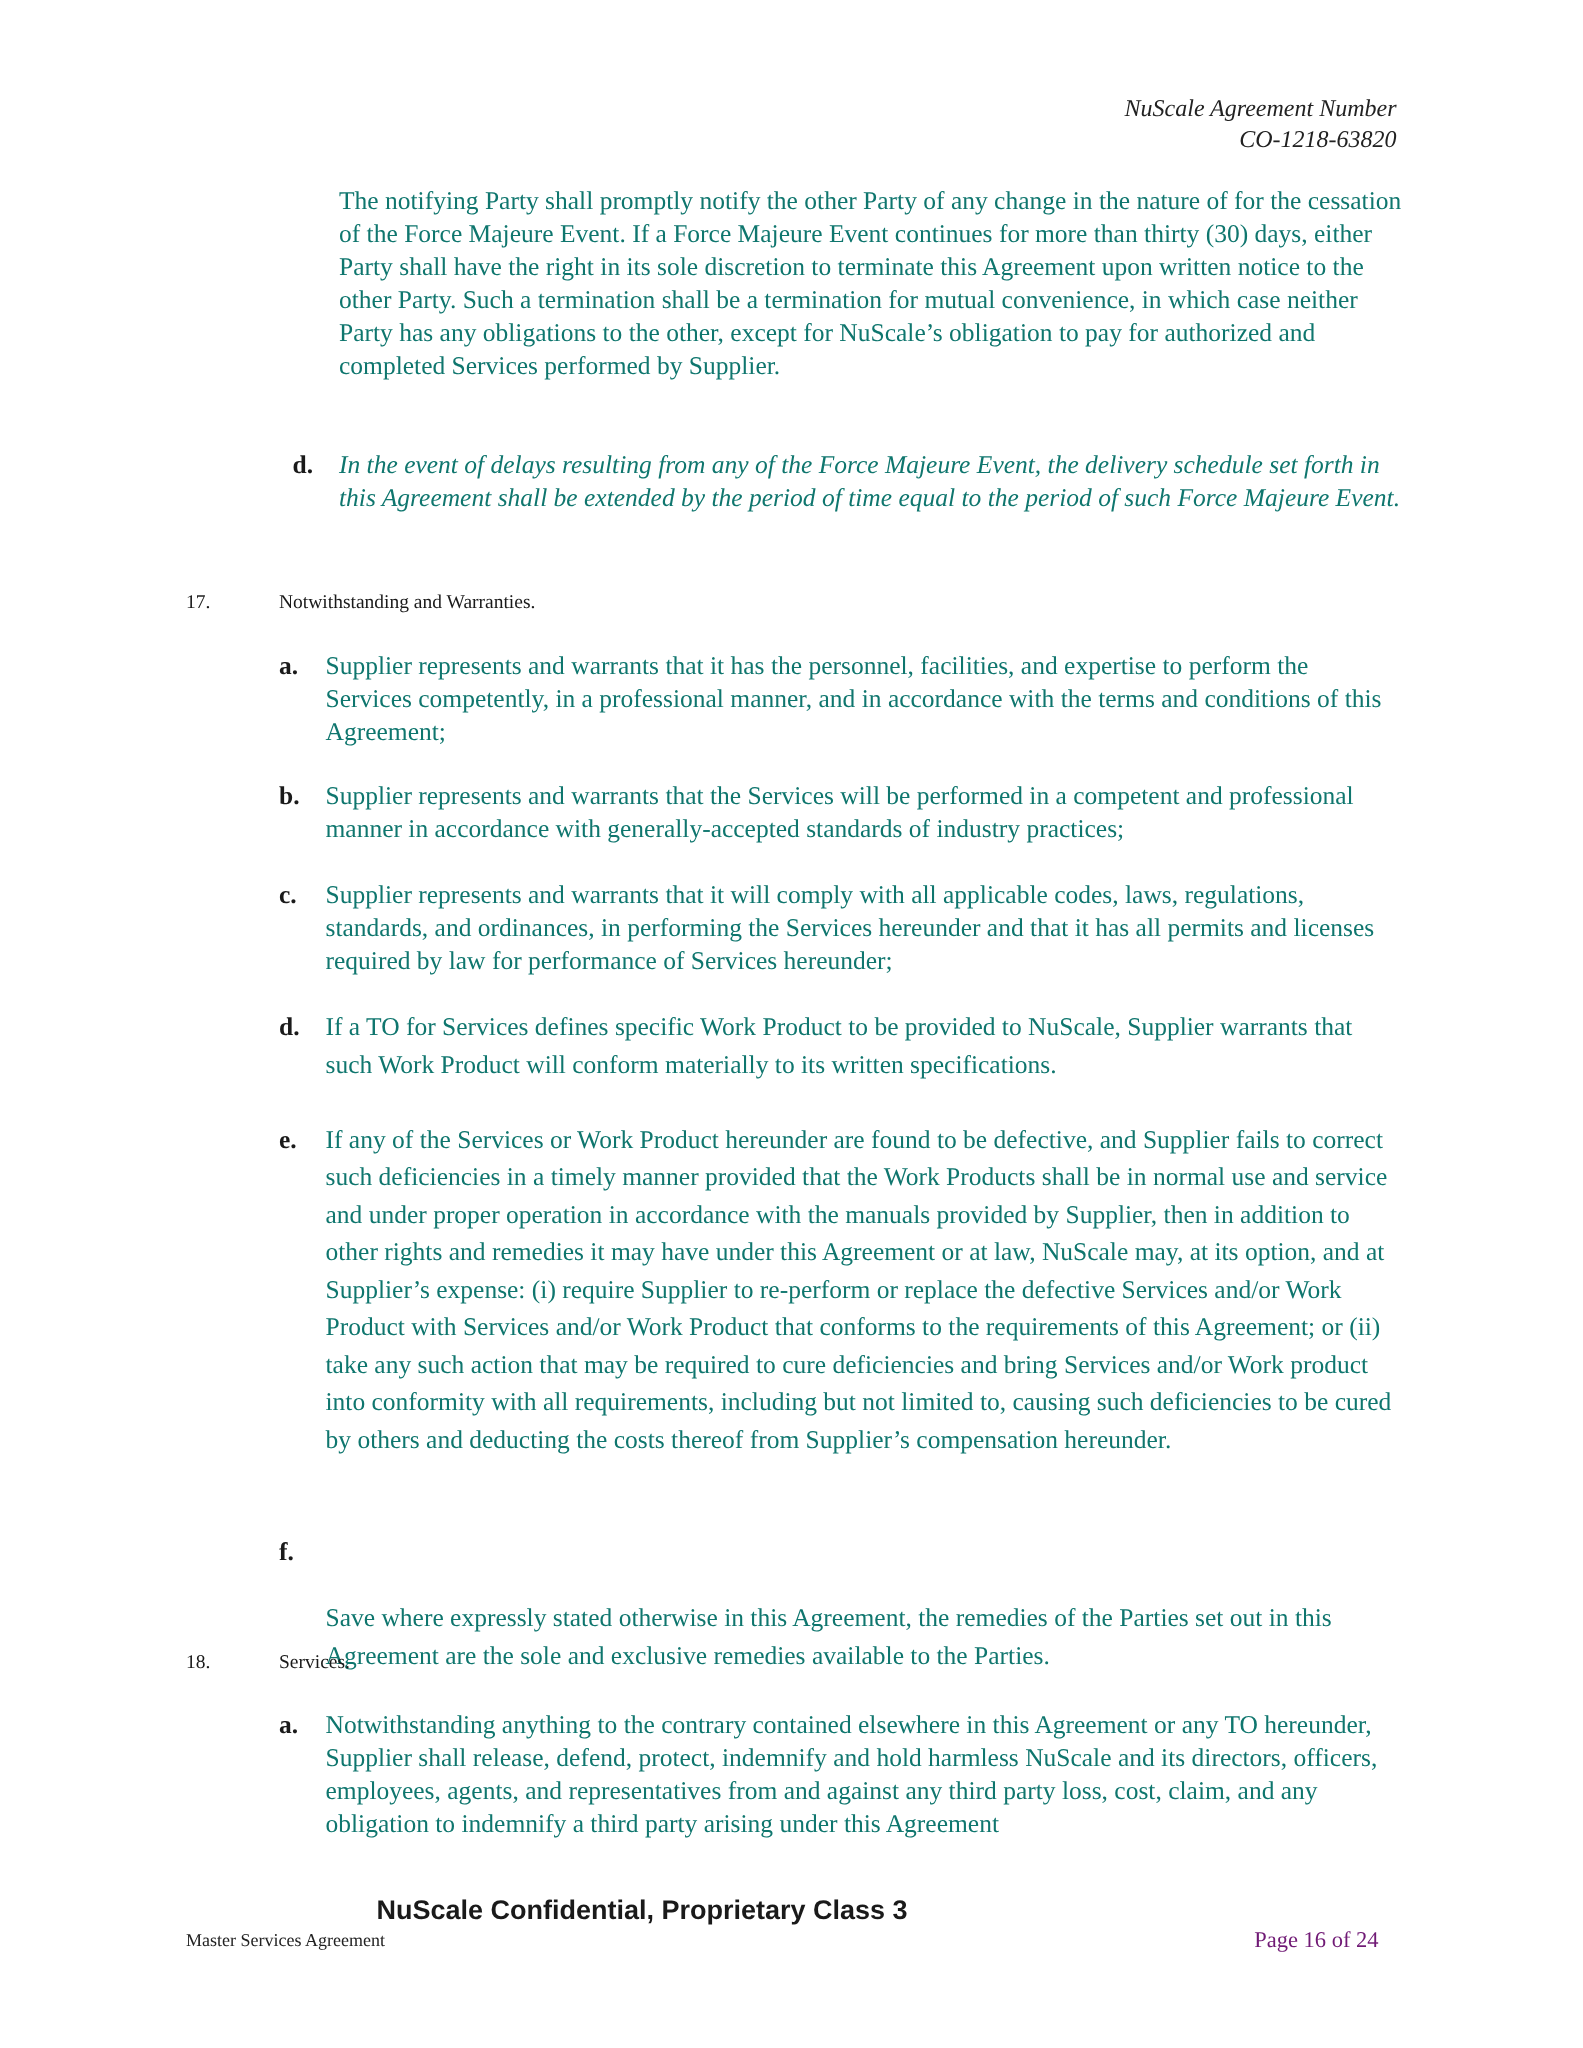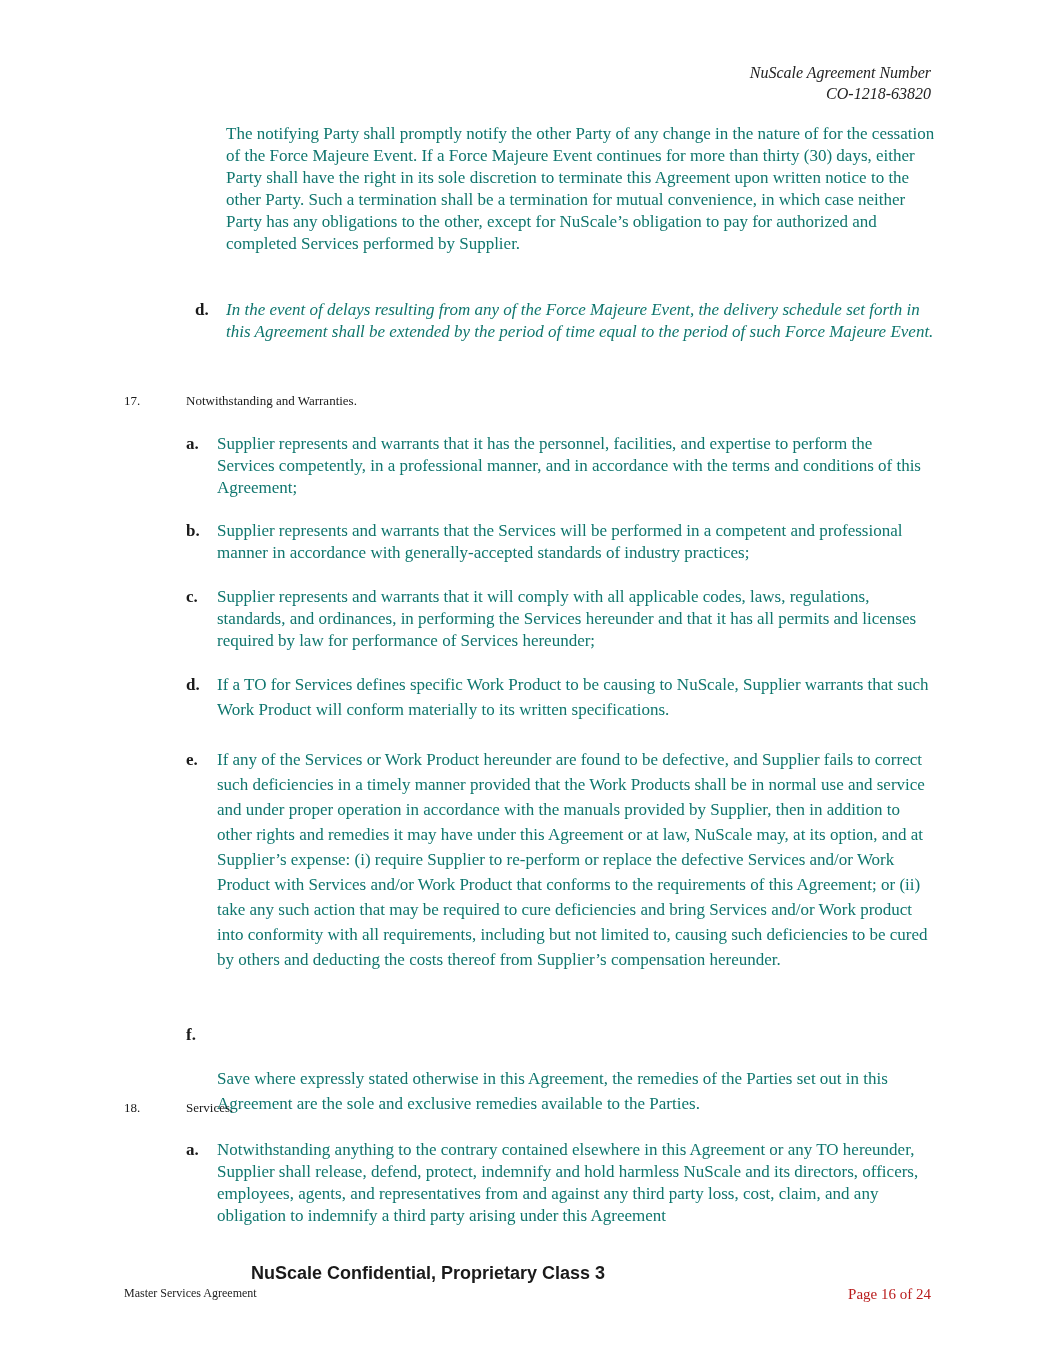--- a/index.html
+++ b/index.html
@@ -52,24 +52,24 @@
       font-size: 18px;
       color: #1a1a1a;
     }
     .footer-left {
       left: 124px;
       top: 1286px;
       font-size: 12px;
       color: #222;
     }
     .footer-right {
-      right: 124px;
+      right: 136px;
       top: 1286px;
       font-size: 15px;
-      color: #b91c1c;
+      color: #701a75;
     }
   </style>
 </head>
 <body>
 
 <div class="abs header">
   <div>NuScale Agreement Number</div>
   <div>CO-1218-63820</div>
 </div>
 
@@ -84,21 +84,21 @@
 <div class="abs label" style="left:186px; top:433px;">a.</div>
 <div class="abs para" style="left:217px; top:433px; width:716px;">Supplier represents and warrants that it has the personnel, facilities, and expertise to perform the Services competently, in a professional manner, and in accordance with the terms and conditions of this Agreement;</div>
 
 <div class="abs label" style="left:186px; top:520px;">b.</div>
 <div class="abs para" style="left:217px; top:520px; width:716px;">Supplier represents and warrants that the Services will be performed in a competent and professional manner in accordance with generally-accepted standards of industry practices;</div>
 
 <div class="abs label" style="left:186px; top:586px;">c.</div>
 <div class="abs para" style="left:217px; top:586px; width:716px;">Supplier represents and warrants that it will comply with all applicable codes, laws, regulations, standards, and ordinances, in performing the Services hereunder and that it has all permits and licenses required by law for performance of Services hereunder;</div>
 
 <div class="abs label loose" style="left:186px; top:672px;">d.</div>
-<div class="abs para loose" style="left:217px; top:672px; width:716px;">If a TO for Services defines specific Work Product to be causing to NuScale, Supplier warrants that such Work Product will conform materially to its written specifications.</div>
+<div class="abs para loose" style="left:217px; top:672px; width:716px;">If a TO for Services defines specific Work Product to be provided to NuScale, Supplier warrants that such Work Product will conform materially to its written specifications.</div>
 
 <div class="abs label loose" style="left:186px; top:747px;">e.</div>
 <div class="abs para loose" style="left:217px; top:747px; width:716px;">If any of the Services or Work Product hereunder are found to be defective, and Supplier fails to correct such deficiencies in a timely manner provided that the Work Products shall be in normal use and service and under proper operation in accordance with the manuals provided by Supplier, then in addition to other rights and remedies it may have under this Agreement or at law, NuScale may, at its option, and at Supplier’s expense: (i) require Supplier to re-perform or replace the defective Services and/or Work Product with Services and/or Work Product that conforms to the requirements of this Agreement; or (ii) take any such action that may be required to cure deficiencies and bring Services and/or Work product into conformity with all requirements, including but not limited to, causing such deficiencies to be cured by others and deducting the costs thereof from Supplier’s compensation hereunder.</div>
 
 <div class="abs label loose" style="left:186px; top:1022px;">f.</div>
 <div class="abs para loose" style="left:217px; top:1066px; width:716px;">Save where expressly stated otherwise in this Agreement, the remedies of the Parties set out in this Agreement are the sole and exclusive remedies available to the Parties.</div>
 
 <div class="abs sec-num" style="left:124px; top:1097px;">18.</div>
 <div class="abs sec-title" style="left:186px; top:1097px;">Services.</div>
 

